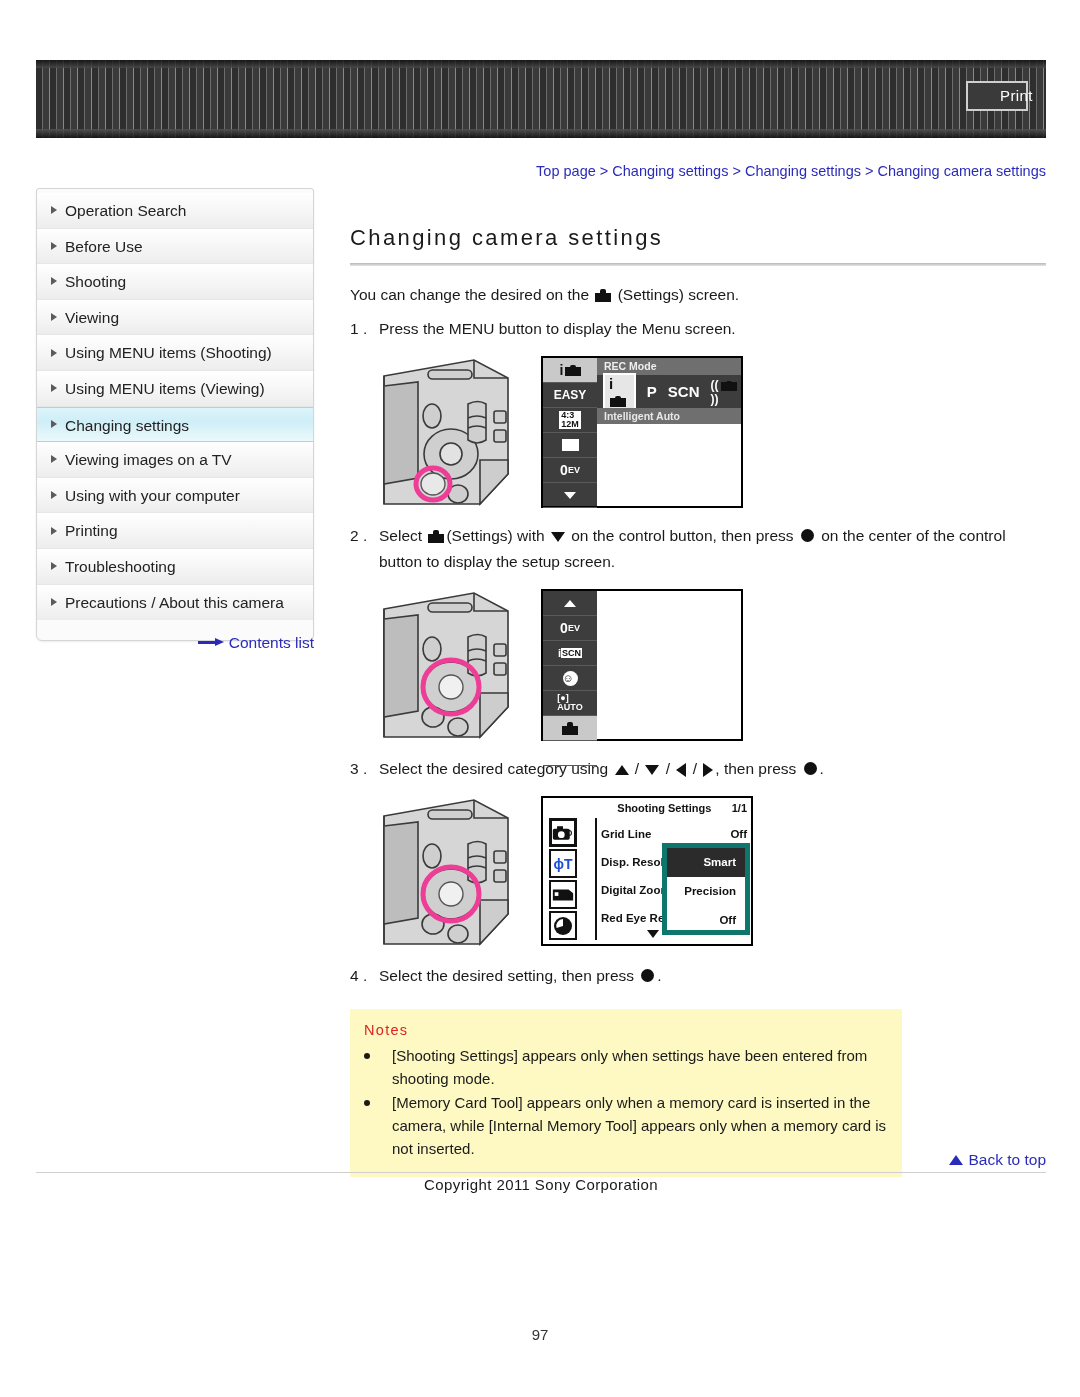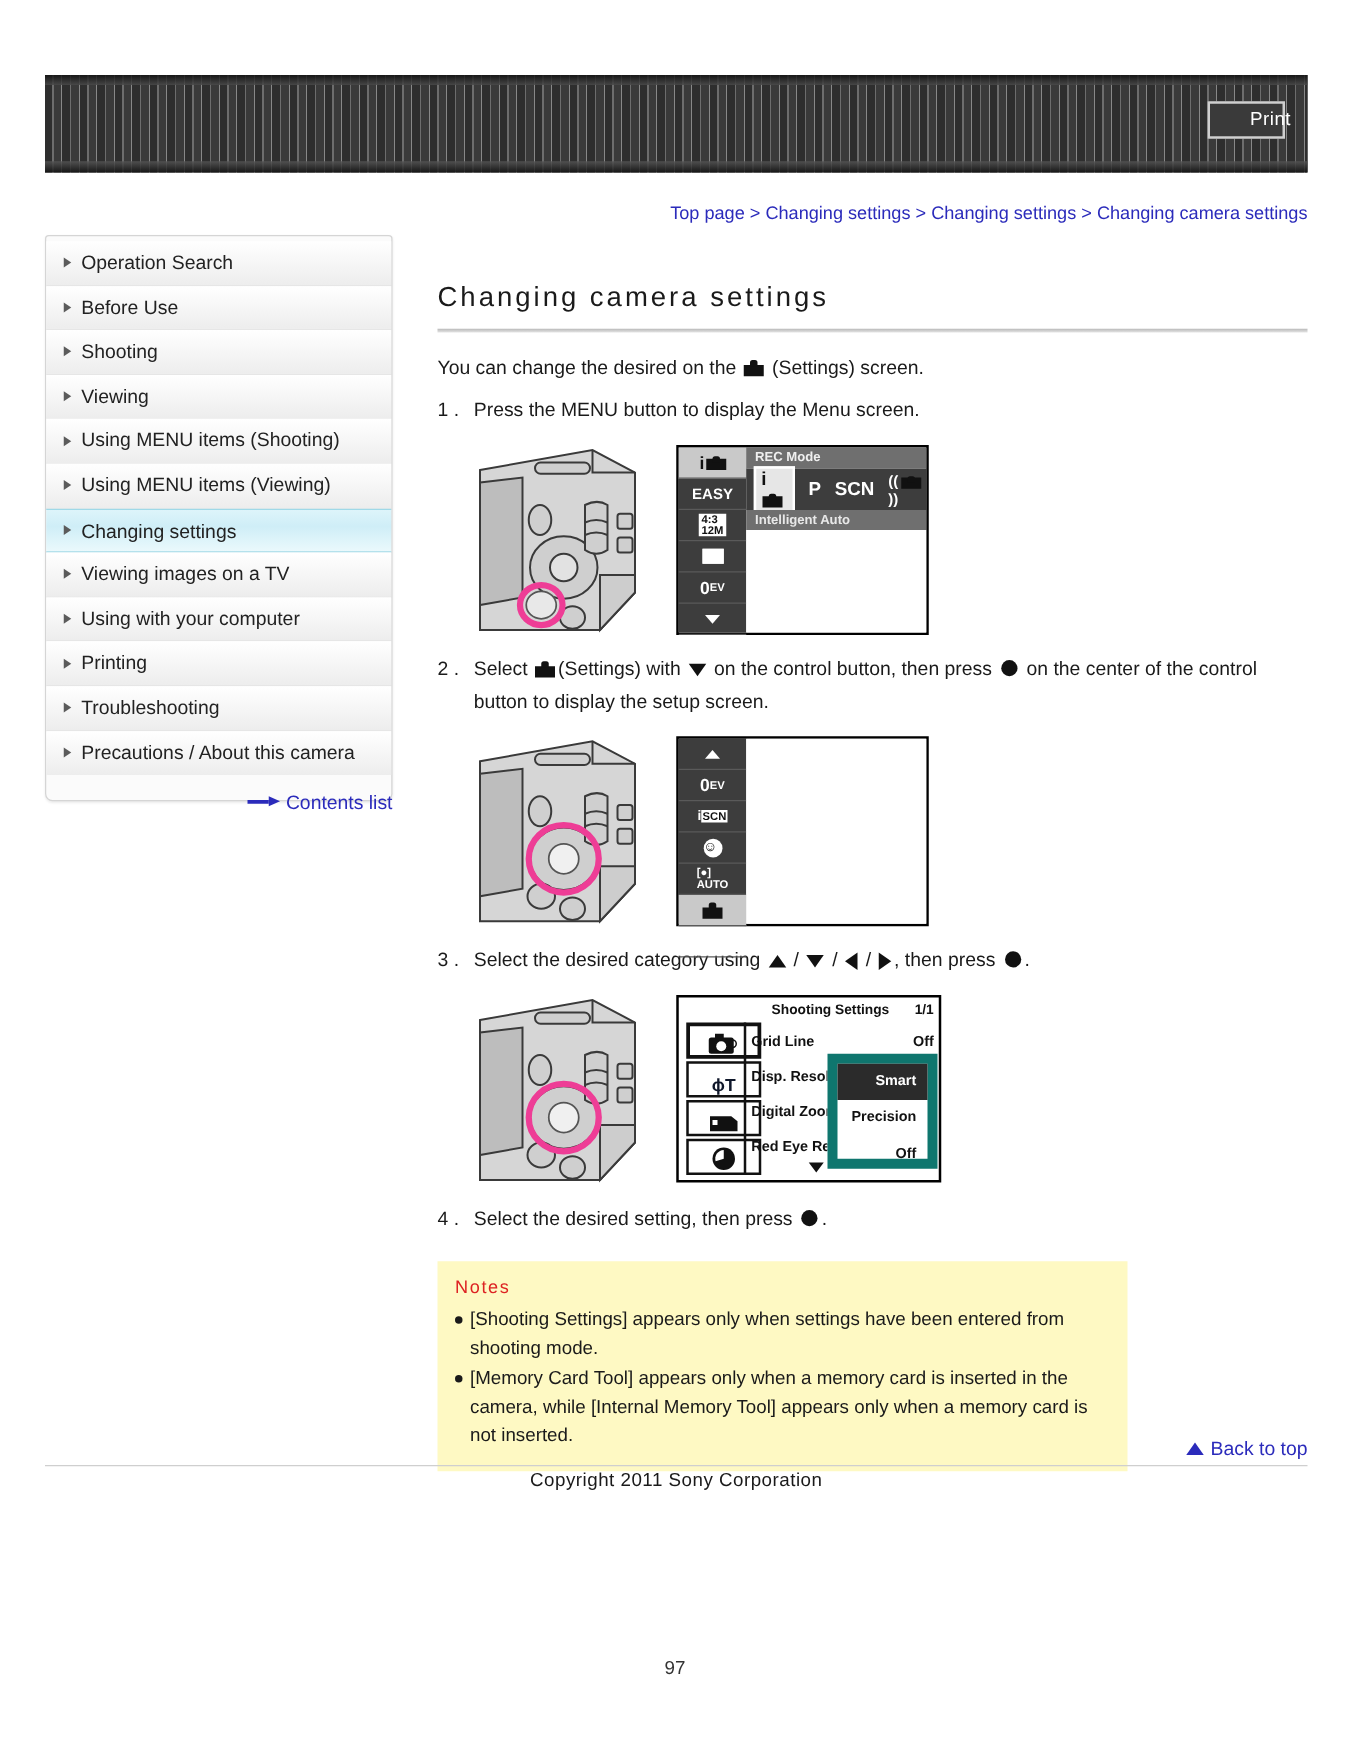--- a/index.html
+++ b/index.html
@@ -266,26 +266,26 @@
     width: calc(100% - 58px);
     font-size: 11px; font-weight: bold; color: #111;
     text-align: center;
   }
   .ss-title .pg { float: right; }
   .ss-icons {
     position: absolute; left: 6px; top: 20px;
     width: 44px;
   }
   .ss-icon {
-    width: 60px; height: 29px;
+    width: 28px; height: 29px;
     border: 2px solid #111;
     margin-bottom: 2px;
-    display: flex; align-items: flex-end; justify-content: center;
+    display: flex; align-items: center; justify-content: center;
     background: #fff;
-    color: #0f172a;
+    color: #1d4ed8;
     font-size: 13px; font-weight: bold;
   }
   .ss-icon.sel { background: #fff; border-width: 3px; }
   .ss-divider {
     position: absolute; left: 52px; top: 20px;
     width: 2px; height: 122px; background: #111;
   }
   .ss-rows {
     position: absolute; left: 58px; top: 22px;
     width: calc(100% - 62px);
@@ -299,21 +299,21 @@
     position: absolute; left: 50%; bottom: 6px;
     width: 0; height: 0;
     border-left: 6px solid transparent;
     border-right: 6px solid transparent;
     border-top: 8px solid #111;
   }
   .ss-popup {
     position: absolute; right: 1px; top: 45px;
     width: 88px; height: 92px;
     background: #fff;
-    border: 8px solid #0f766e;
+    border: 5px solid #0f766e;
     font-size: 11.5px; font-weight: bold;
   }
   .ss-popup .opt {
     height: 29px; line-height: 29px;
     text-align: right; padding-right: 9px;
     color: #111;
   }
   .ss-popup .opt.sel { background: #2b2b2b; color: #fff; }
 
   
@@ -324,21 +324,21 @@
     background: #fef9c3;
     padding: 13px 14px 16px 14px;
   }
   .notes-head {
     color: #dd2222;
     font-size: 14.5px;
     letter-spacing: 1.3px;
     margin-bottom: 6px;
   }
   .note-item {
-    display: flex; gap: 6px;
+    display: flex; gap: 22px;
     font-size: 15px; color: #1a1a1a;
     line-height: 23px;
     margin-bottom: 1px;
   }
   .note-item .dot {
     flex: none;
     width: 6px; height: 6px; border-radius: 50%;
     background: #1a1a1a;
     margin-top: 9px;
   }

